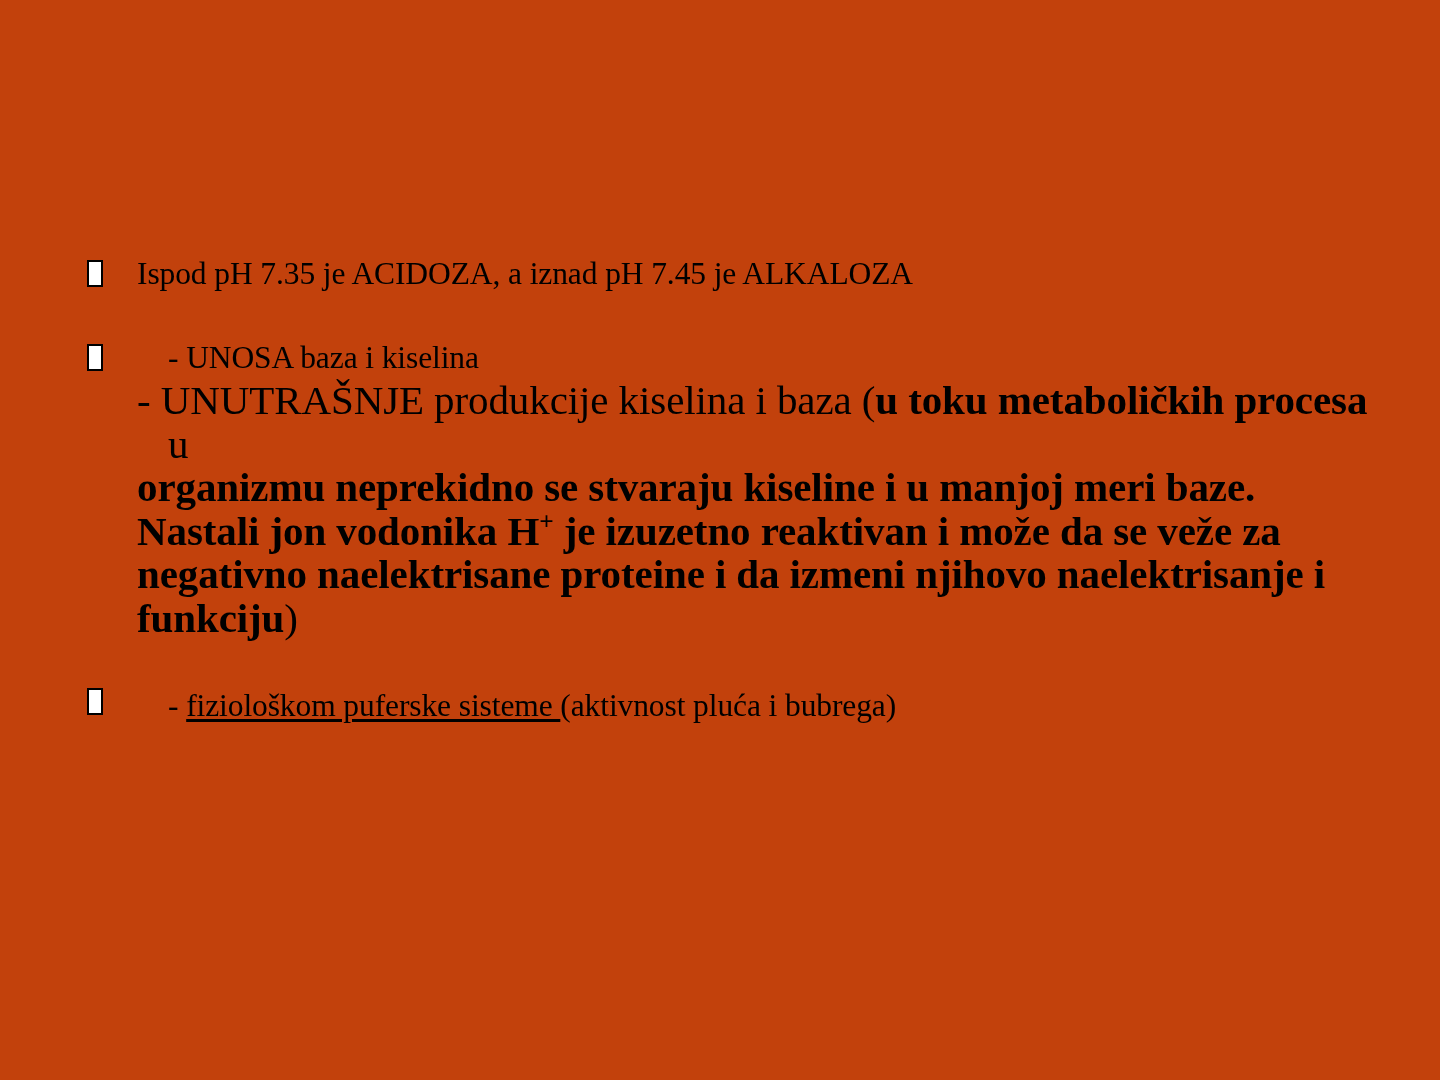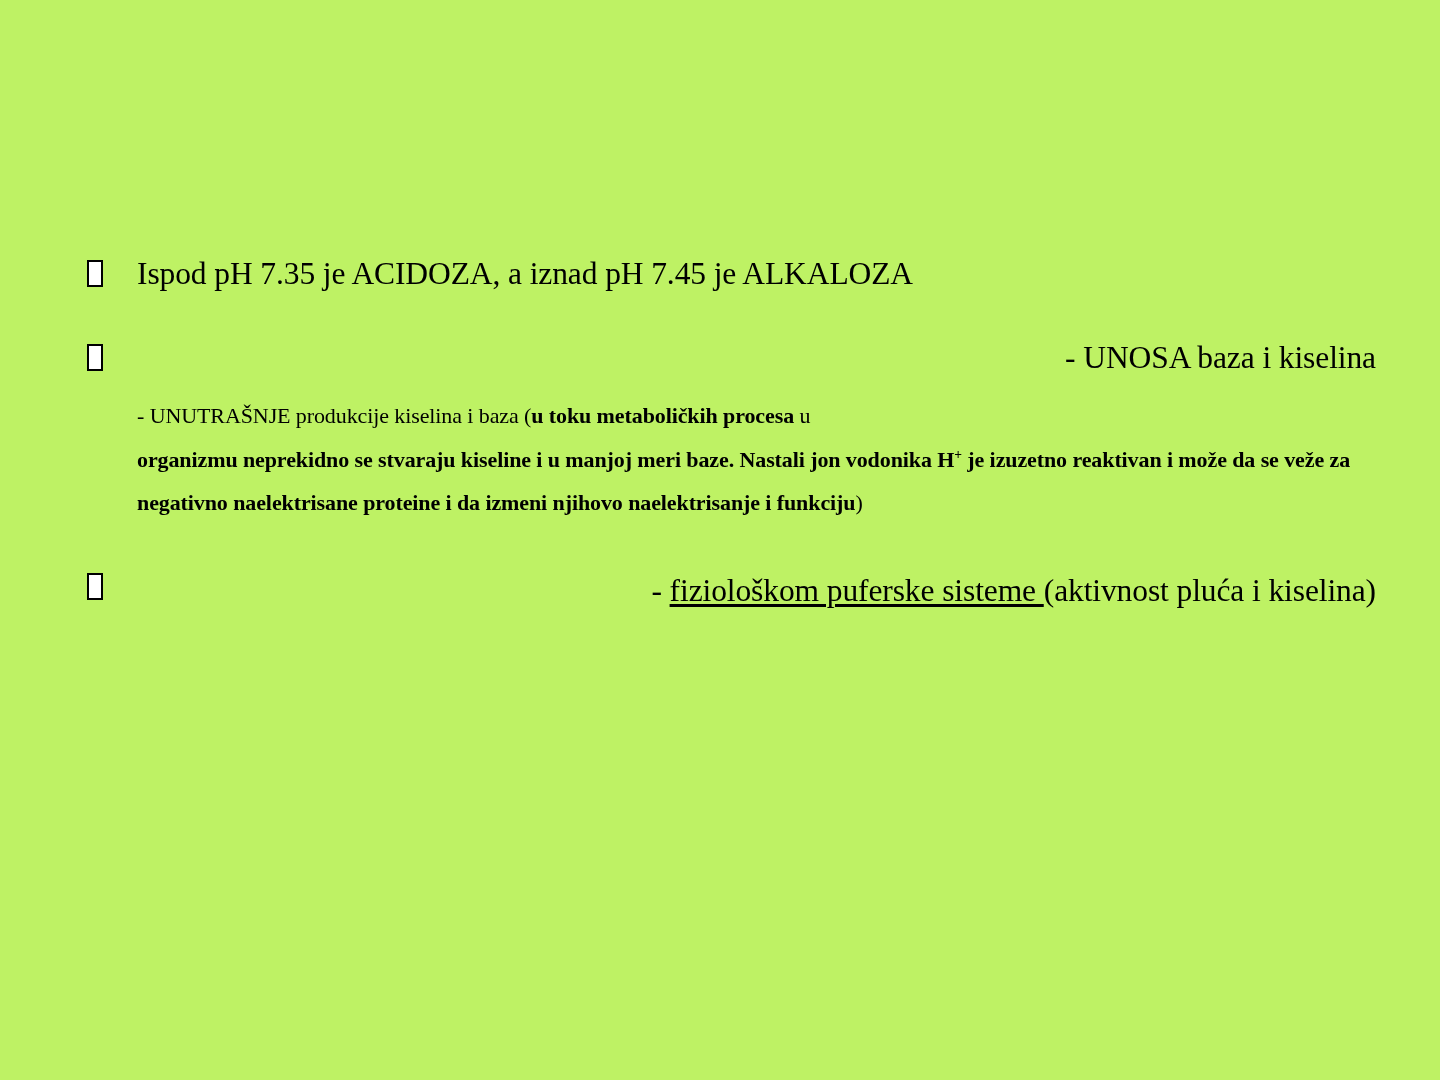--- a/index.html
+++ b/index.html
@@ -14,21 +14,21 @@
     overflow: hidden;
     font-family: "Liberation Serif", "DejaVu Serif", serif;
     color: #000000;
     -webkit-font-smoothing: antialiased;
   }
 
   .slide {
     position: relative;
     width: 1440px;
     height: 1080px;
-    background: #bef264;
+    background: #c2410c;
     box-sizing: border-box;
   }
 
   .content {
     position: absolute;
     left: 86px;
     top: 252px;
     width: 1290px;
   }
 
@@ -63,31 +63,29 @@
     line-height: 43.5px;
     letter-spacing: -0.1px;
   }
 
   
   .sub {
     padding-left: 31px;
     font-size: 31.5px;
     line-height: 43.5px;
     letter-spacing: -0.1px;
-    text-align: right;
   }
 
   
   .sub-hang {
     padding-left: 31px;
     text-indent: -31px;
-    font-size: 22px;
+    font-size: 41px;
     line-height: 43.5px;
     letter-spacing: -0.1px;
-    margin-top: 15px;
   }
   .sub-hang .outdent {
     display: block;
     text-indent: 0;
     margin-left: -31px;
   }
 
   .b { font-weight: bold; }
   .u { text-decoration: underline; text-underline-offset: 3px; }
   sup {
@@ -129,18 +127,18 @@
 
     <div class="bullet-block">
       <span class="bullet-marker"></span>
 
 
       <div class="gap-sm"></div>
 
 
       <div class="sub">
         <span>-</span>
-        <span class="u">fiziološkom puferske sisteme </span><span>(aktivnost pluća i kiselina)</span>
+        <span class="u">fiziološkom puferske sisteme </span><span>(aktivnost pluća i bubrega)</span>
       </div>
     </div>
 
   </div>
 </div>
 
 </body></html>

